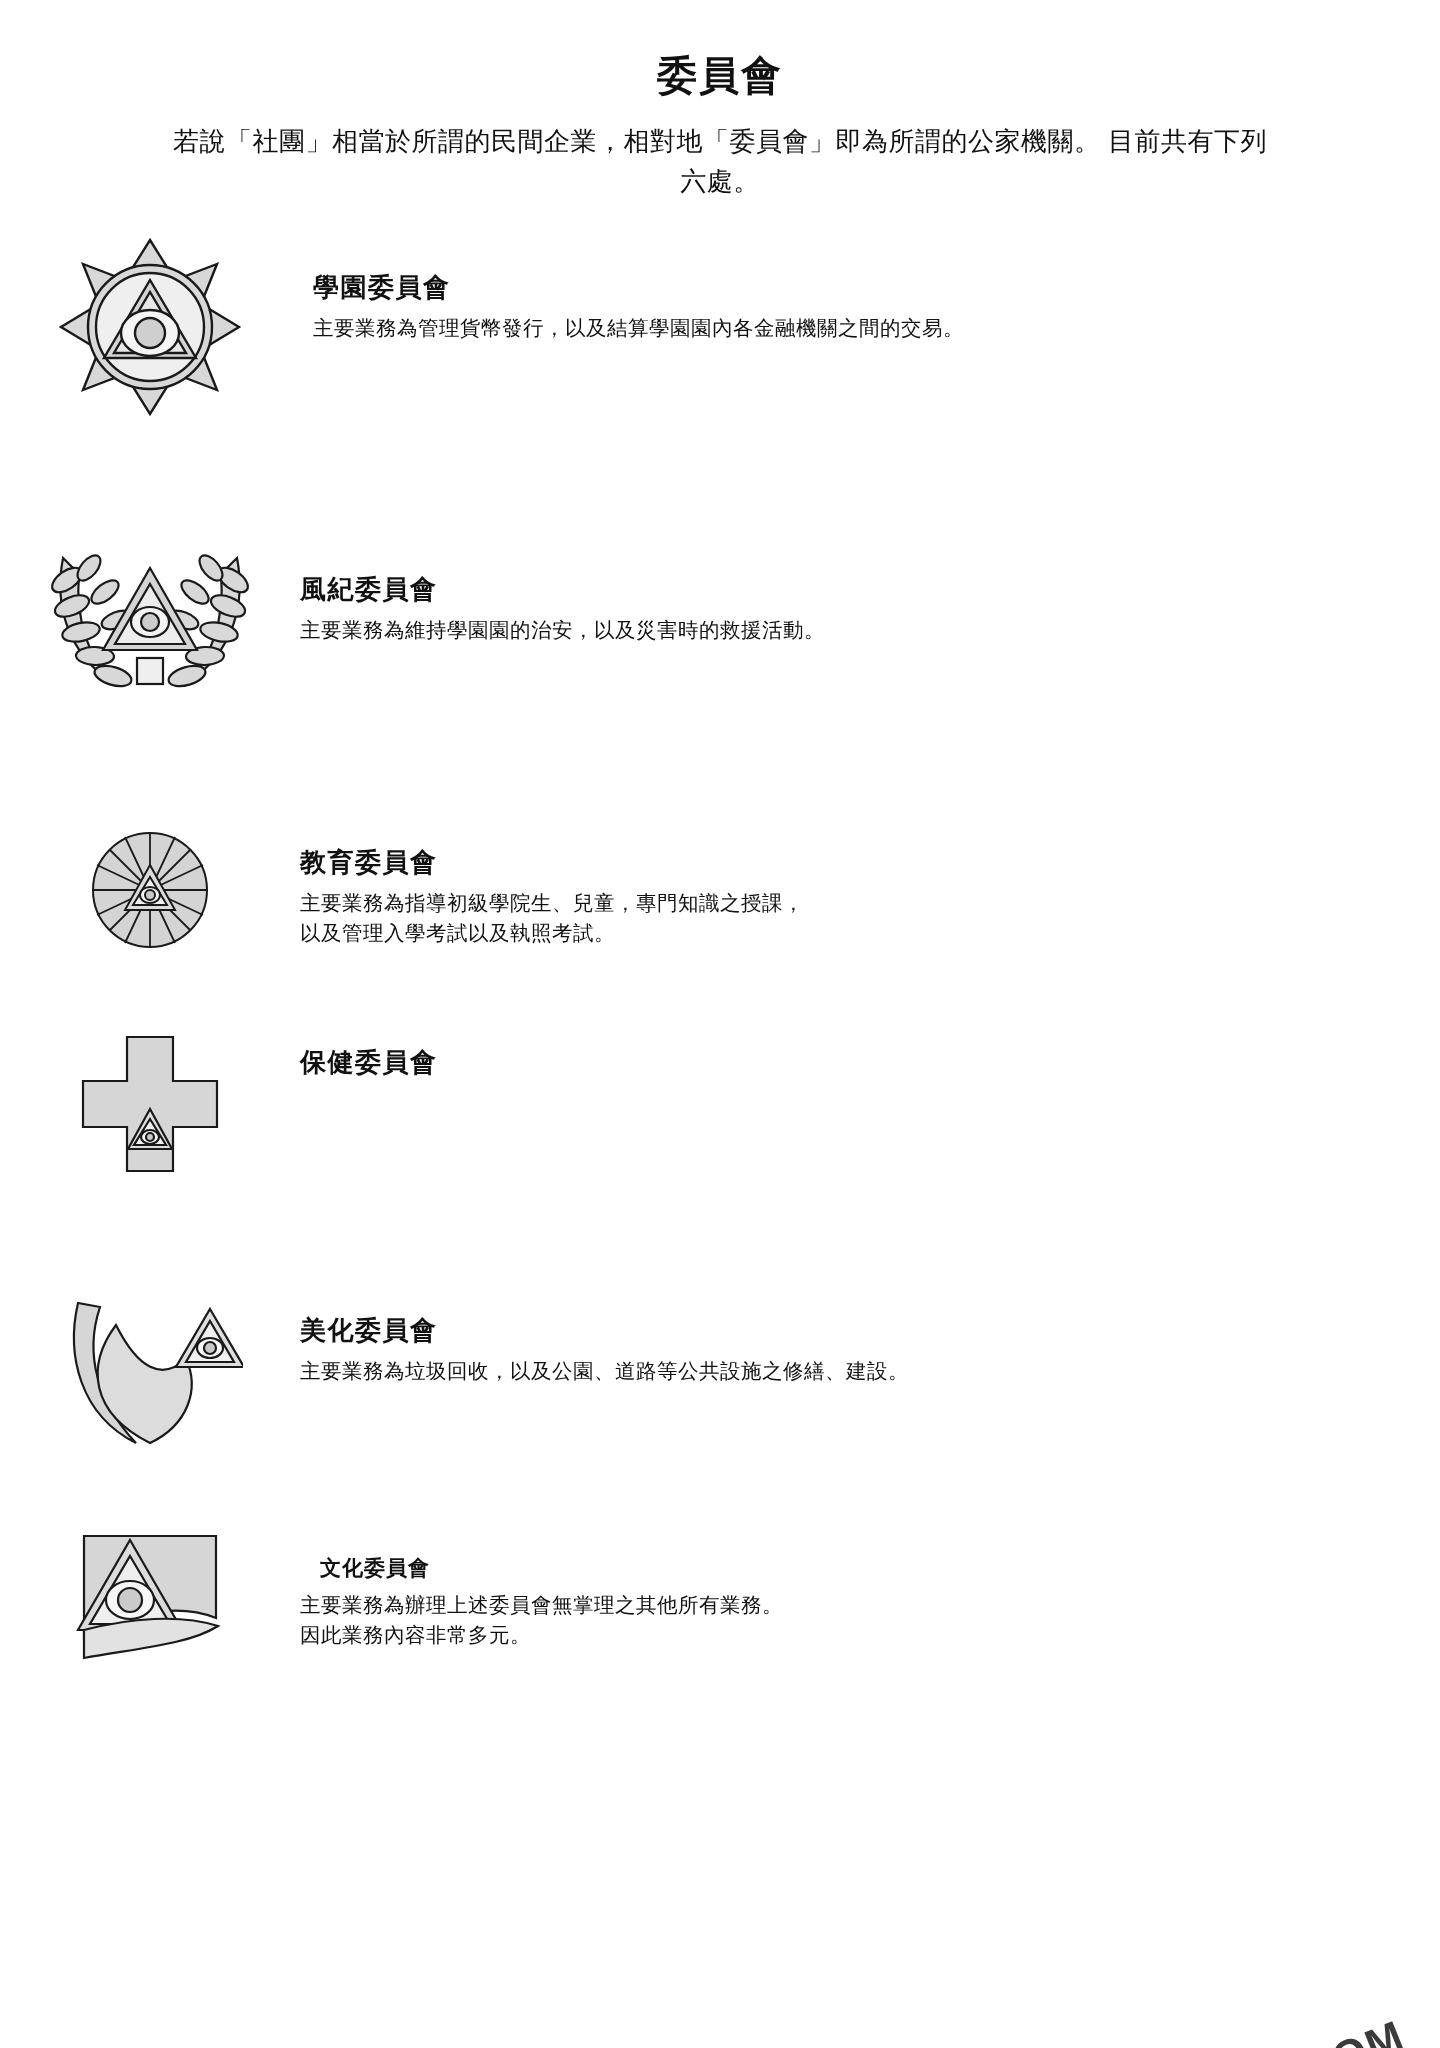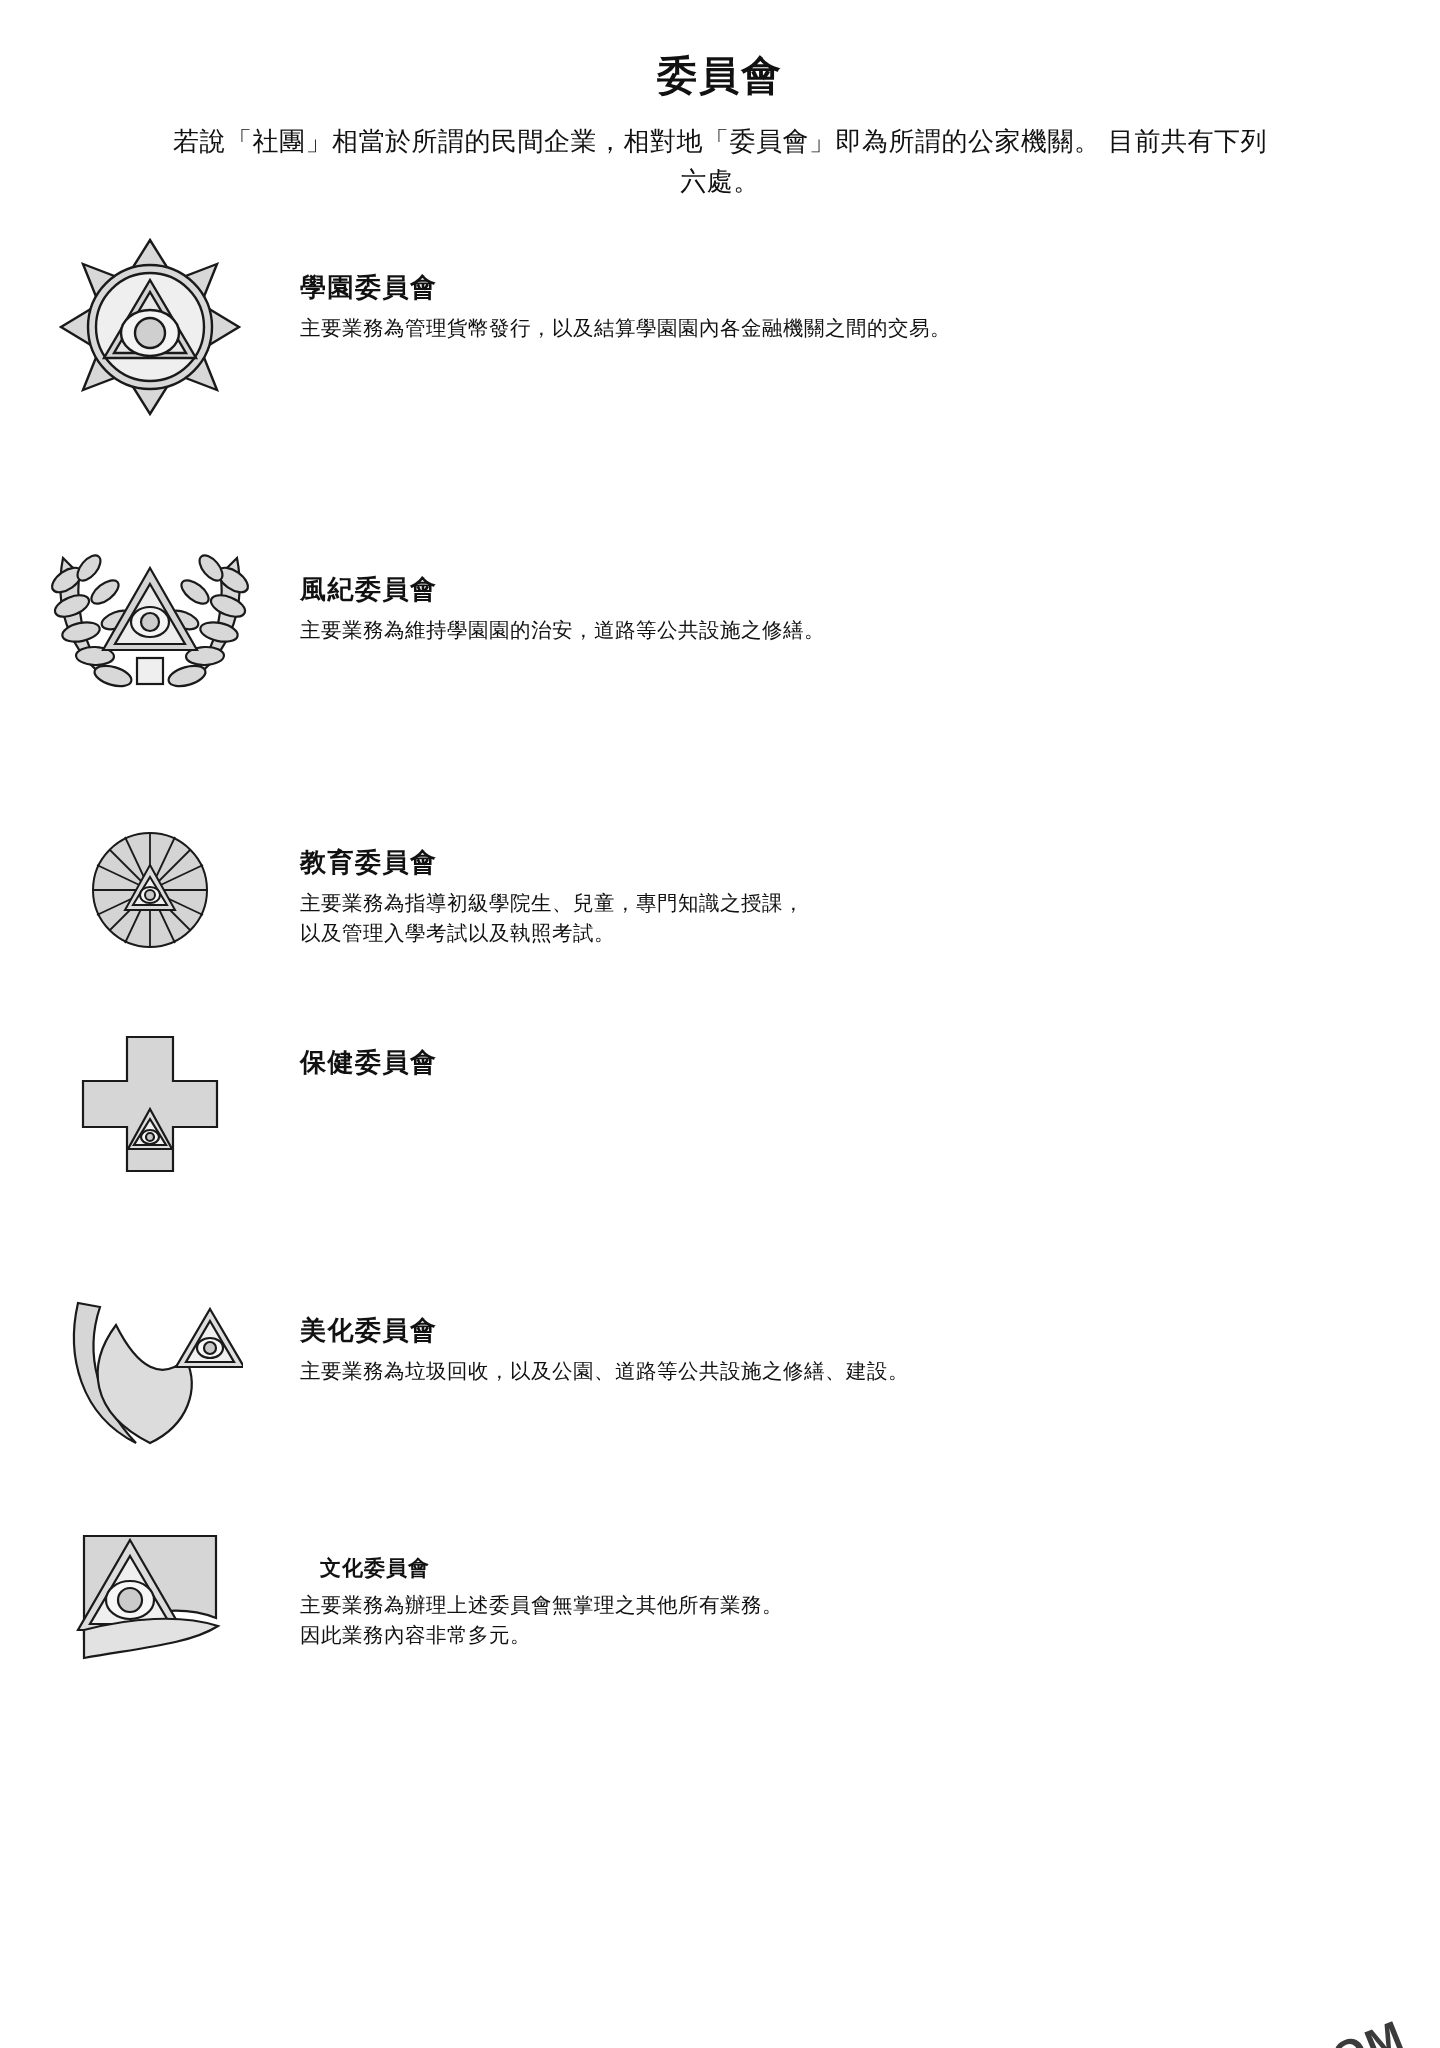--- a/index.html
+++ b/index.html
@@ -73,21 +73,21 @@
   }
   .entry-desc {
     font-size: 20.5px;
     line-height: 1.5;
     letter-spacing: 0.5px;
     color: #111;
     white-space: pre-line;
     margin: 0;
   }
   
-  .e0 { margin-top: 14px; }
+  .e0 { margin-top: 14px; gap: 13px; }
   .e0 .text-cell { padding-top: 38px; }
   .e1 { margin-top: 118px; }
   .e1 .text-cell { padding-top: 32px; }
   .e2 { margin-top: 110px; }
   .e2 .text-cell { padding-top: 20px; }
   .e3 { margin-top: 72px; }
   .e3 .text-cell { padding-top: 18px; }
   .e4 { margin-top: 108px; }
   .e4 .text-cell { padding-top: 28px; }
   .e5 { margin-top: 76px; }
@@ -172,21 +172,21 @@
               <path d="M105 44 L140 104 L70 104 Z" fill="#ededed"></path>
               <ellipse cx="105" cy="82" rx="19" ry="15" fill="#f4f4f4"></ellipse>
               <circle cx="105" cy="82" r="9" fill="#cccccc"></circle>
               <rect x="92" y="118" width="26" height="26" fill="#efefef"></rect>
             </g>
           </svg>
         </span>
       </div>
       <div class="text-cell">
         <div class="entry-name">風紀委員會</div>
-        <div class="entry-desc">主要業務為維持學園園的治安，道路等公共設施之修繕。</div>
+        <div class="entry-desc">主要業務為維持學園園的治安，以及災害時的救援活動。</div>
       </div>
     </div>
 
     <div class="entry e2">
       <div class="icon-cell">
         <span>
           <svg width="130" height="130" viewBox="0 0 130 130">
             <g fill="#d4d4d4" stroke="#1a1a1a" stroke-width="2">
               <circle cx="65" cy="65" r="57"></circle>
               <g stroke="#1a1a1a" stroke-width="1.8">

